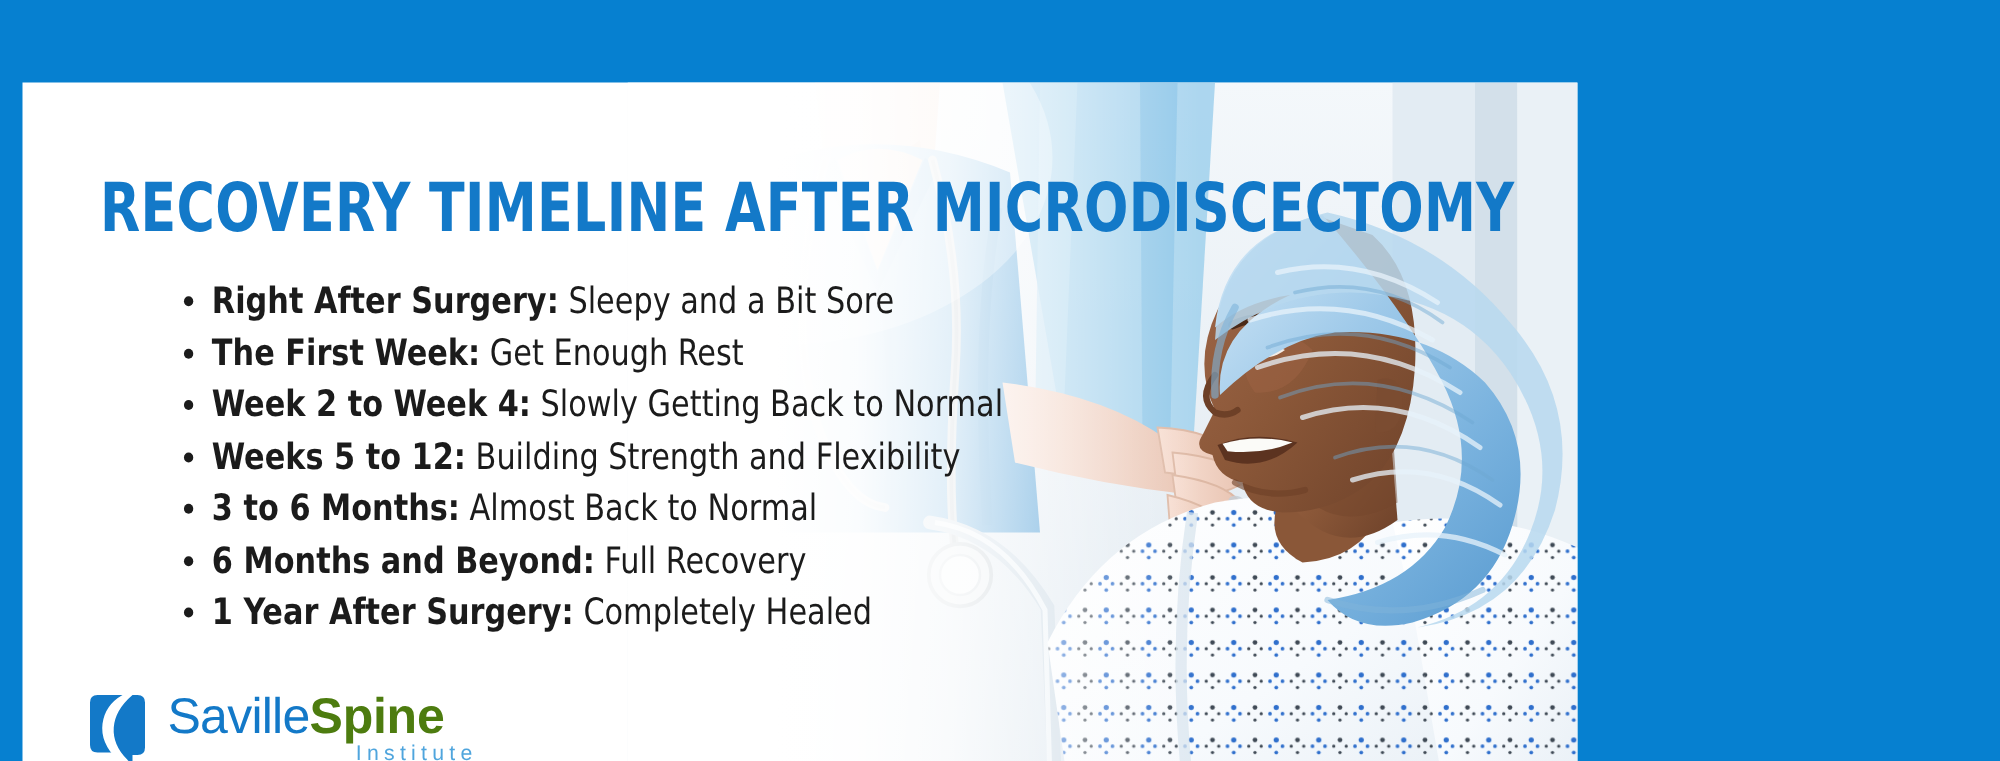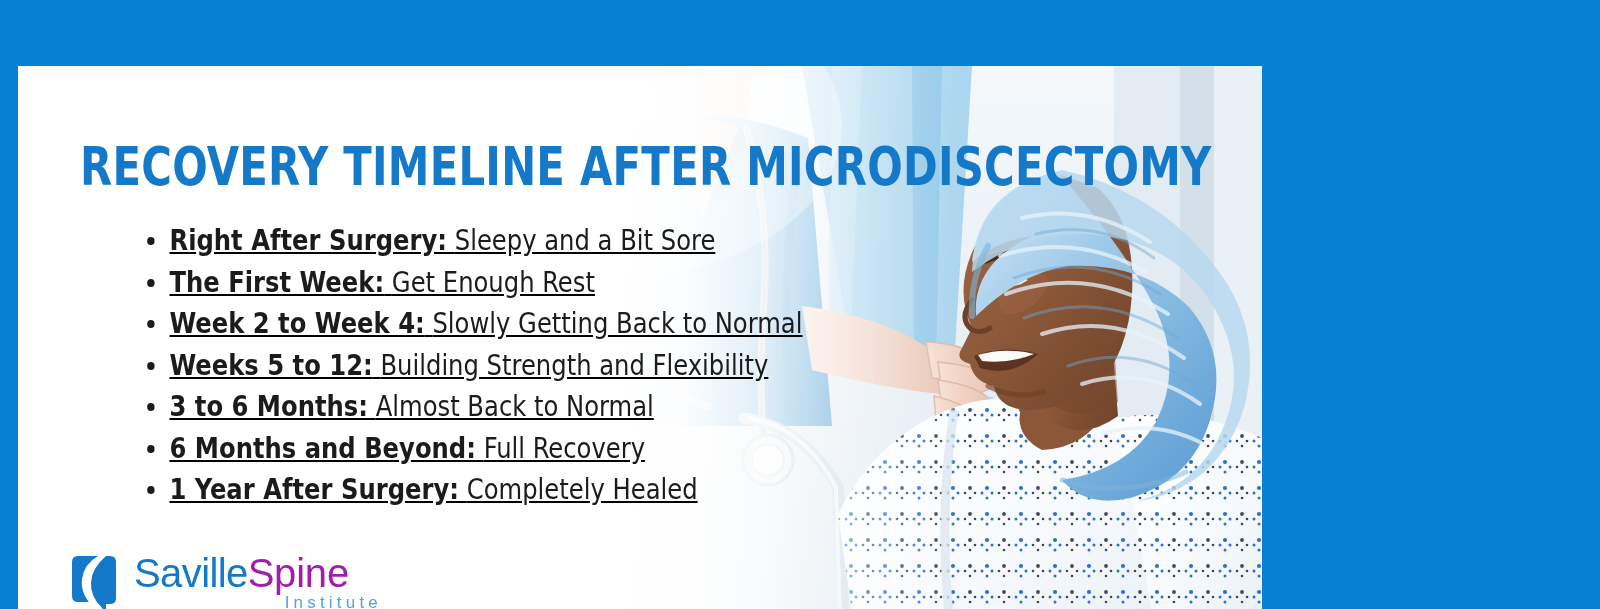--- a/index.html
+++ b/index.html
@@ -85,21 +85,20 @@
     transform: scaleX(0.86);
     transform-origin: left center;
   }
 
   #bullet-list {
     position: absolute;
     left: 118px;
     top: 158px;
     width: 860px;
     list-style: none;
-    text-decoration: underline;
   }
 
   #bullet-list li {
     position: relative;
     padding-left: 36px;
     margin-bottom: 9.5px;
     color: #1b1b1b;
     font-family: "Liberation Sans Narrow", "DejaVu Sans Condensed", "Liberation Sans", sans-serif;
     font-size: 29px;
     line-height: 32px;
@@ -145,21 +144,21 @@
     width: 250px;
   }
 
   #logo-wordmark {
     white-space: nowrap;
     line-height: 42px;
     font-size: 40px;
     font-family: "Liberation Sans", sans-serif;
   }
   #logo-saville { font-weight: normal; color: #1379c8; letter-spacing: -0.6px; }
-  #logo-spine  { font-weight: normal; color: #a21caf; letter-spacing: -0.2px; }
+  #logo-spine  { font-weight: bold; color: #4d7c0f; letter-spacing: -0.2px; }
 
   #logo-institute {
     text-align: right;
     padding-right: 2px;
     margin-top: -1px;
     color: #4fa5dd;
     font-size: 17px;
     font-weight: normal;
     letter-spacing: 4.2px;
     font-family: "Liberation Sans", sans-serif;

